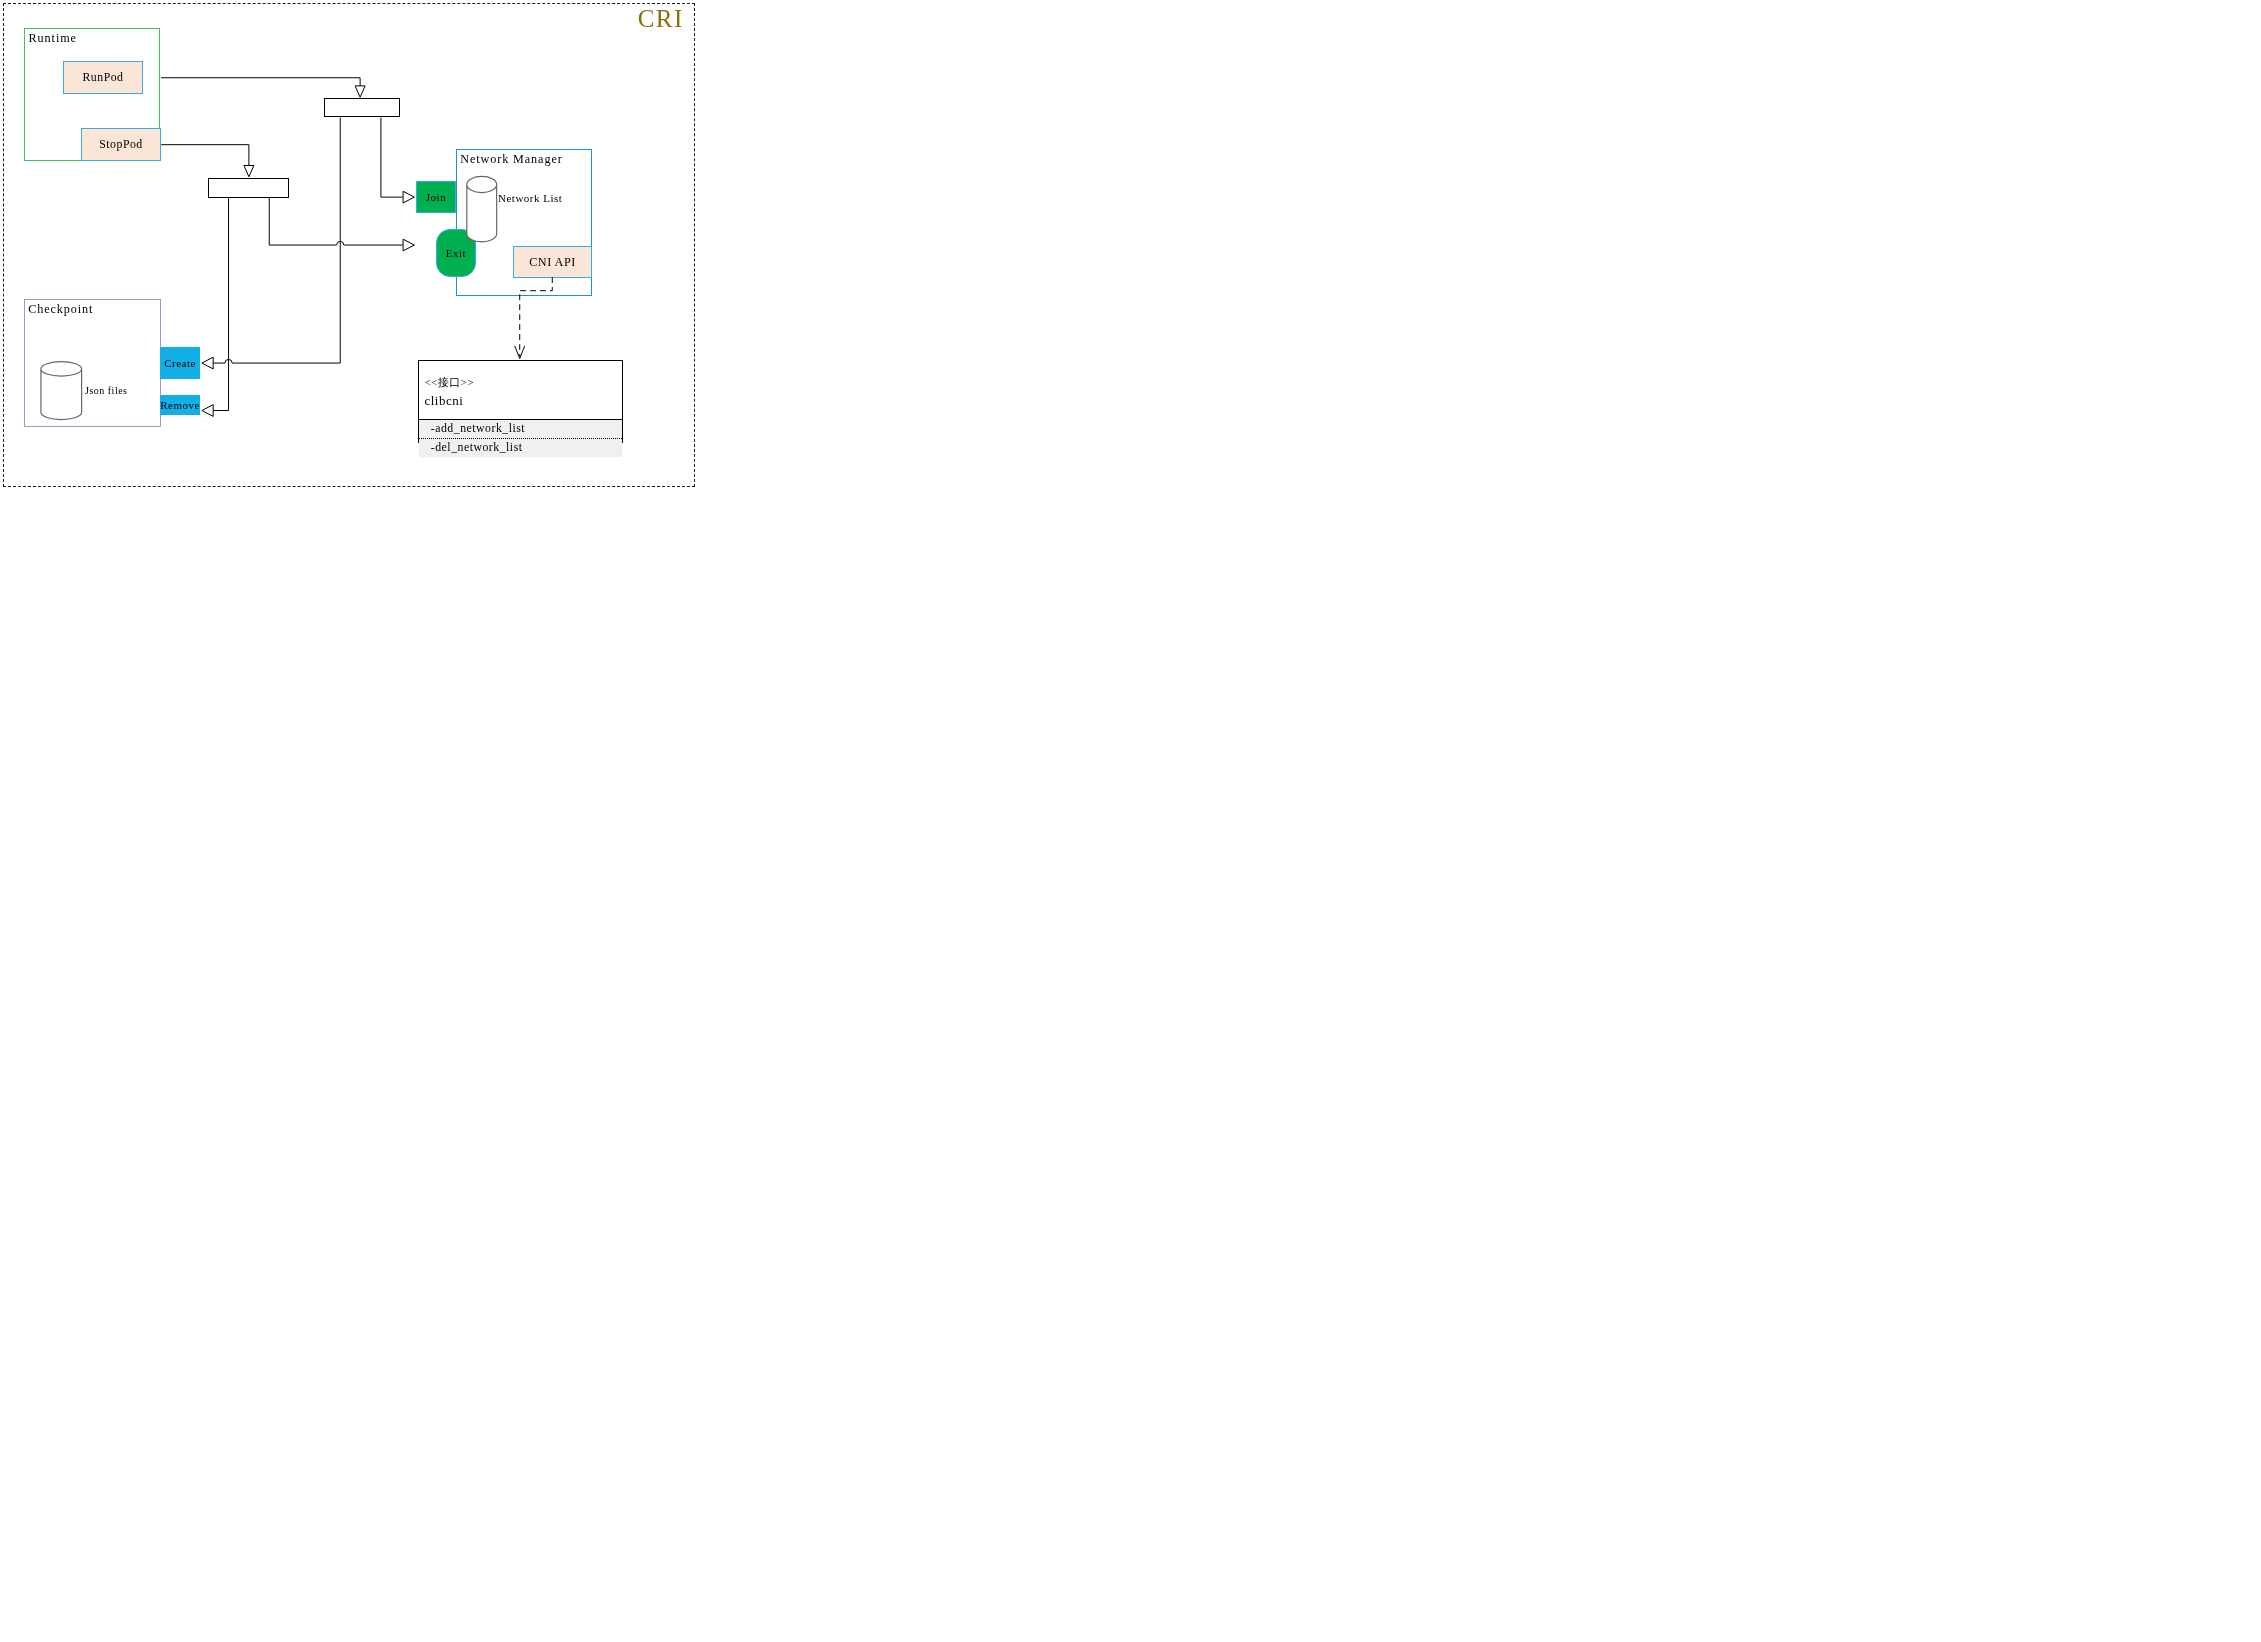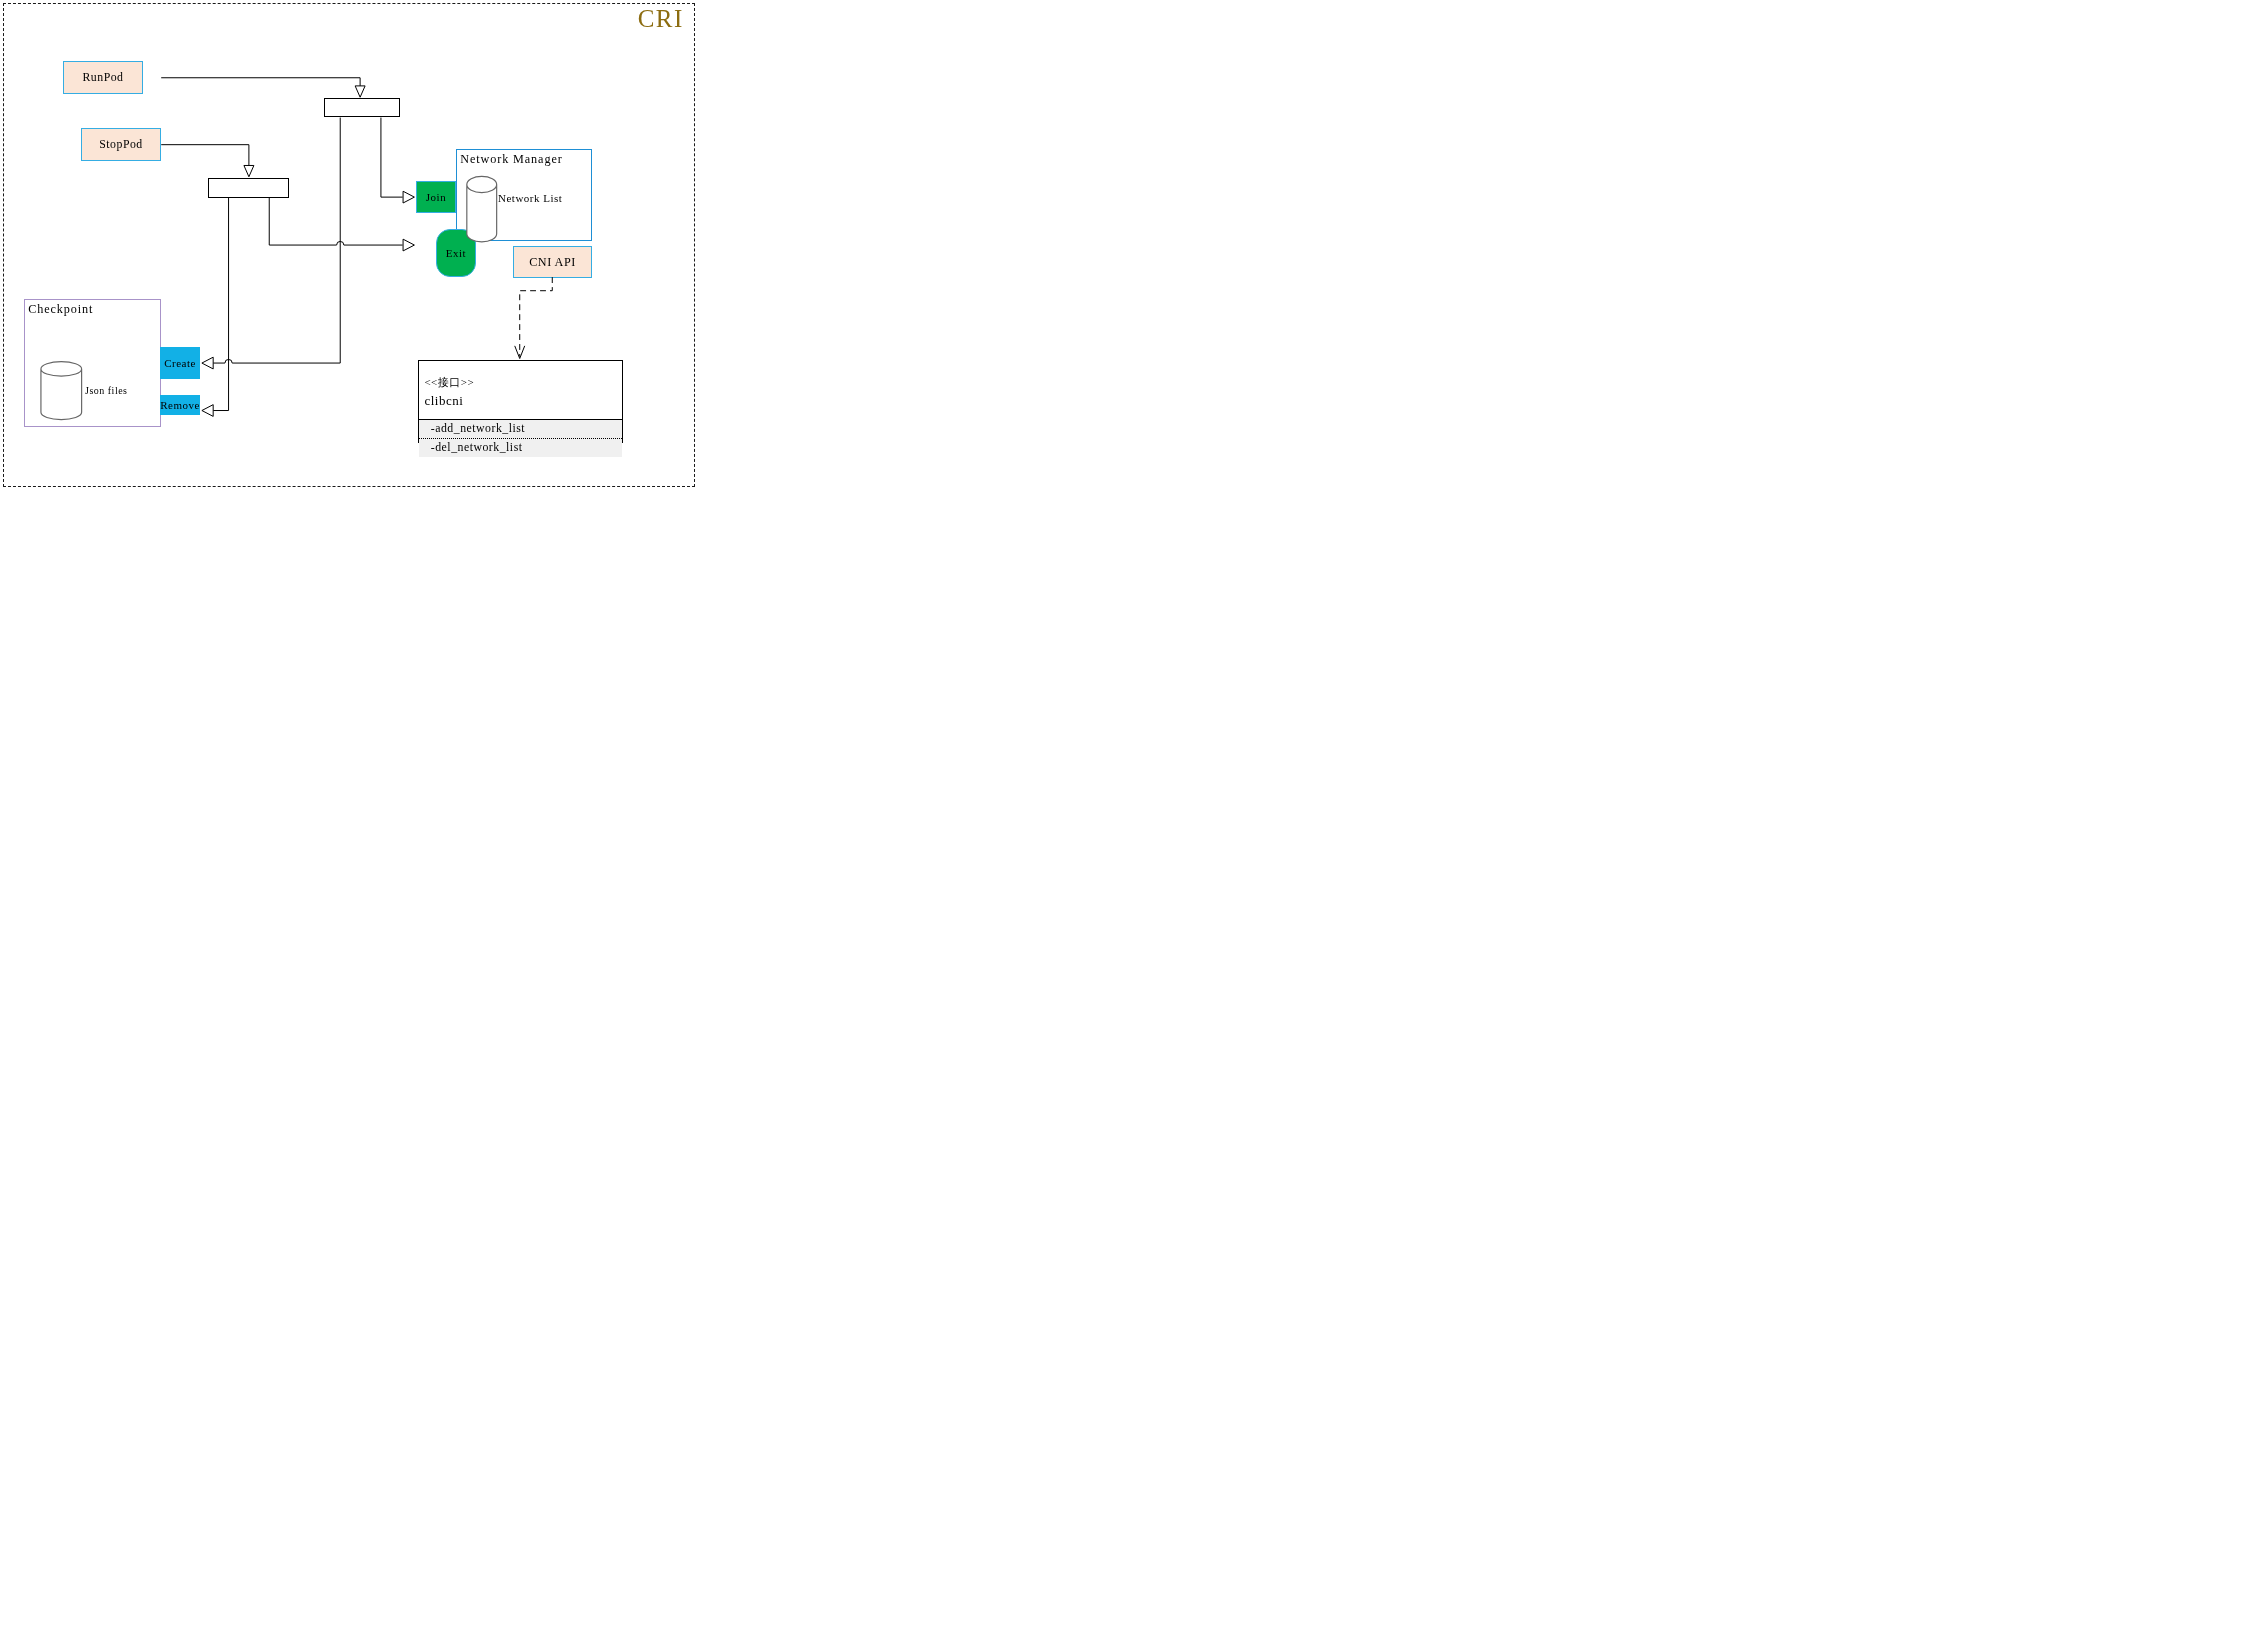--- a/index.html
+++ b/index.html
@@ -12,21 +12,21 @@
     left:2.7px;top:3.2px;width:692px;height:484px;
     border:0.7px dashed #1a1a1a;
   }
   #cri-title{
     right:15.4px;top:6.3px;font-size:25px;letter-spacing:1.4px;
     color:var(--gold,#8C6C10);line-height:1;
   }
   
   .group-box{background:#fff;}
   #runtime-box{left:24.4px;top:28px;width:136px;height:133px;border:0.7px solid var(--runtime-border,#42BE63);}
-  #network-manager-box{left:456px;top:149px;width:136px;height:92px;border:0.7px solid var(--nm-border,#1E8FD5);}
+  #network-manager-box{left:456px;top:149px;width:136px;height:147px;border:0.7px solid var(--nm-border,#1E8FD5);}
   #checkpoint-box{left:24px;top:299px;width:137px;height:128px;border:0.6px solid var(--cp-border,#A893C9);padding-left:32px;}
   .group-title{position:absolute;left:3.2px;top:2.3px;font-size:12.2px;letter-spacing:0.9px;white-space:nowrap;}
   
   .node{display:flex;align-items:center;justify-content:center;font-size:11.8px;letter-spacing:0.5px;white-space:nowrap;}
   .peach{background:var(--peach,#FBE5D6);border:0.7px solid var(--cyan-border,#35ADE3);}
   .green{background:var(--green,#00B050);border:0.5px solid var(--cyan-border,#35ADE3);font-size:11px;}
   .blue {background:var(--blue,#12B0E6);border:0.5px solid var(--blue,#12B0E6);font-size:11px;}
   #runpod-node {left:63px;top:61px;width:80px;height:33px;}
   #stoppod-node{left:81px;top:128px;width:80px;height:33px;}
   #join-node   {left:416px;top:181px;width:40px;height:32px;}
@@ -61,20 +61,23 @@
 </style>
 </head>
 <body>
 
 <div id="canvas" style="--gold: #8C6C10; --runtime-border: #42BE63; --nm-border: #1E8FD5; --cp-border: #A893C9; --peach: #FBE5D6; --cyan-border: #35ADE3; --green: #00B050; --blue: #12B0E6; --gray-fill: #F0F0F0; --cyl: #666666;">
 
   <div id="outer-border" class="abs"></div>
 
   <div id="cri-title" class="abs">CRI</div>
 
+  <div id="runtime-box" class="abs group-box">
+    <div class="group-title">Runtime</div>
+  </div>
   <div id="runpod-node" class="abs node peach">
     <span>RunPod</span>
   </div>
   <div id="stoppod-node" class="abs node peach">
     <span>StopPod</span>
   </div>
 
   <div id="pad-node-1" class="abs pad-node"></div>
   <div id="pad-node-2" class="abs pad-node"></div>
 

